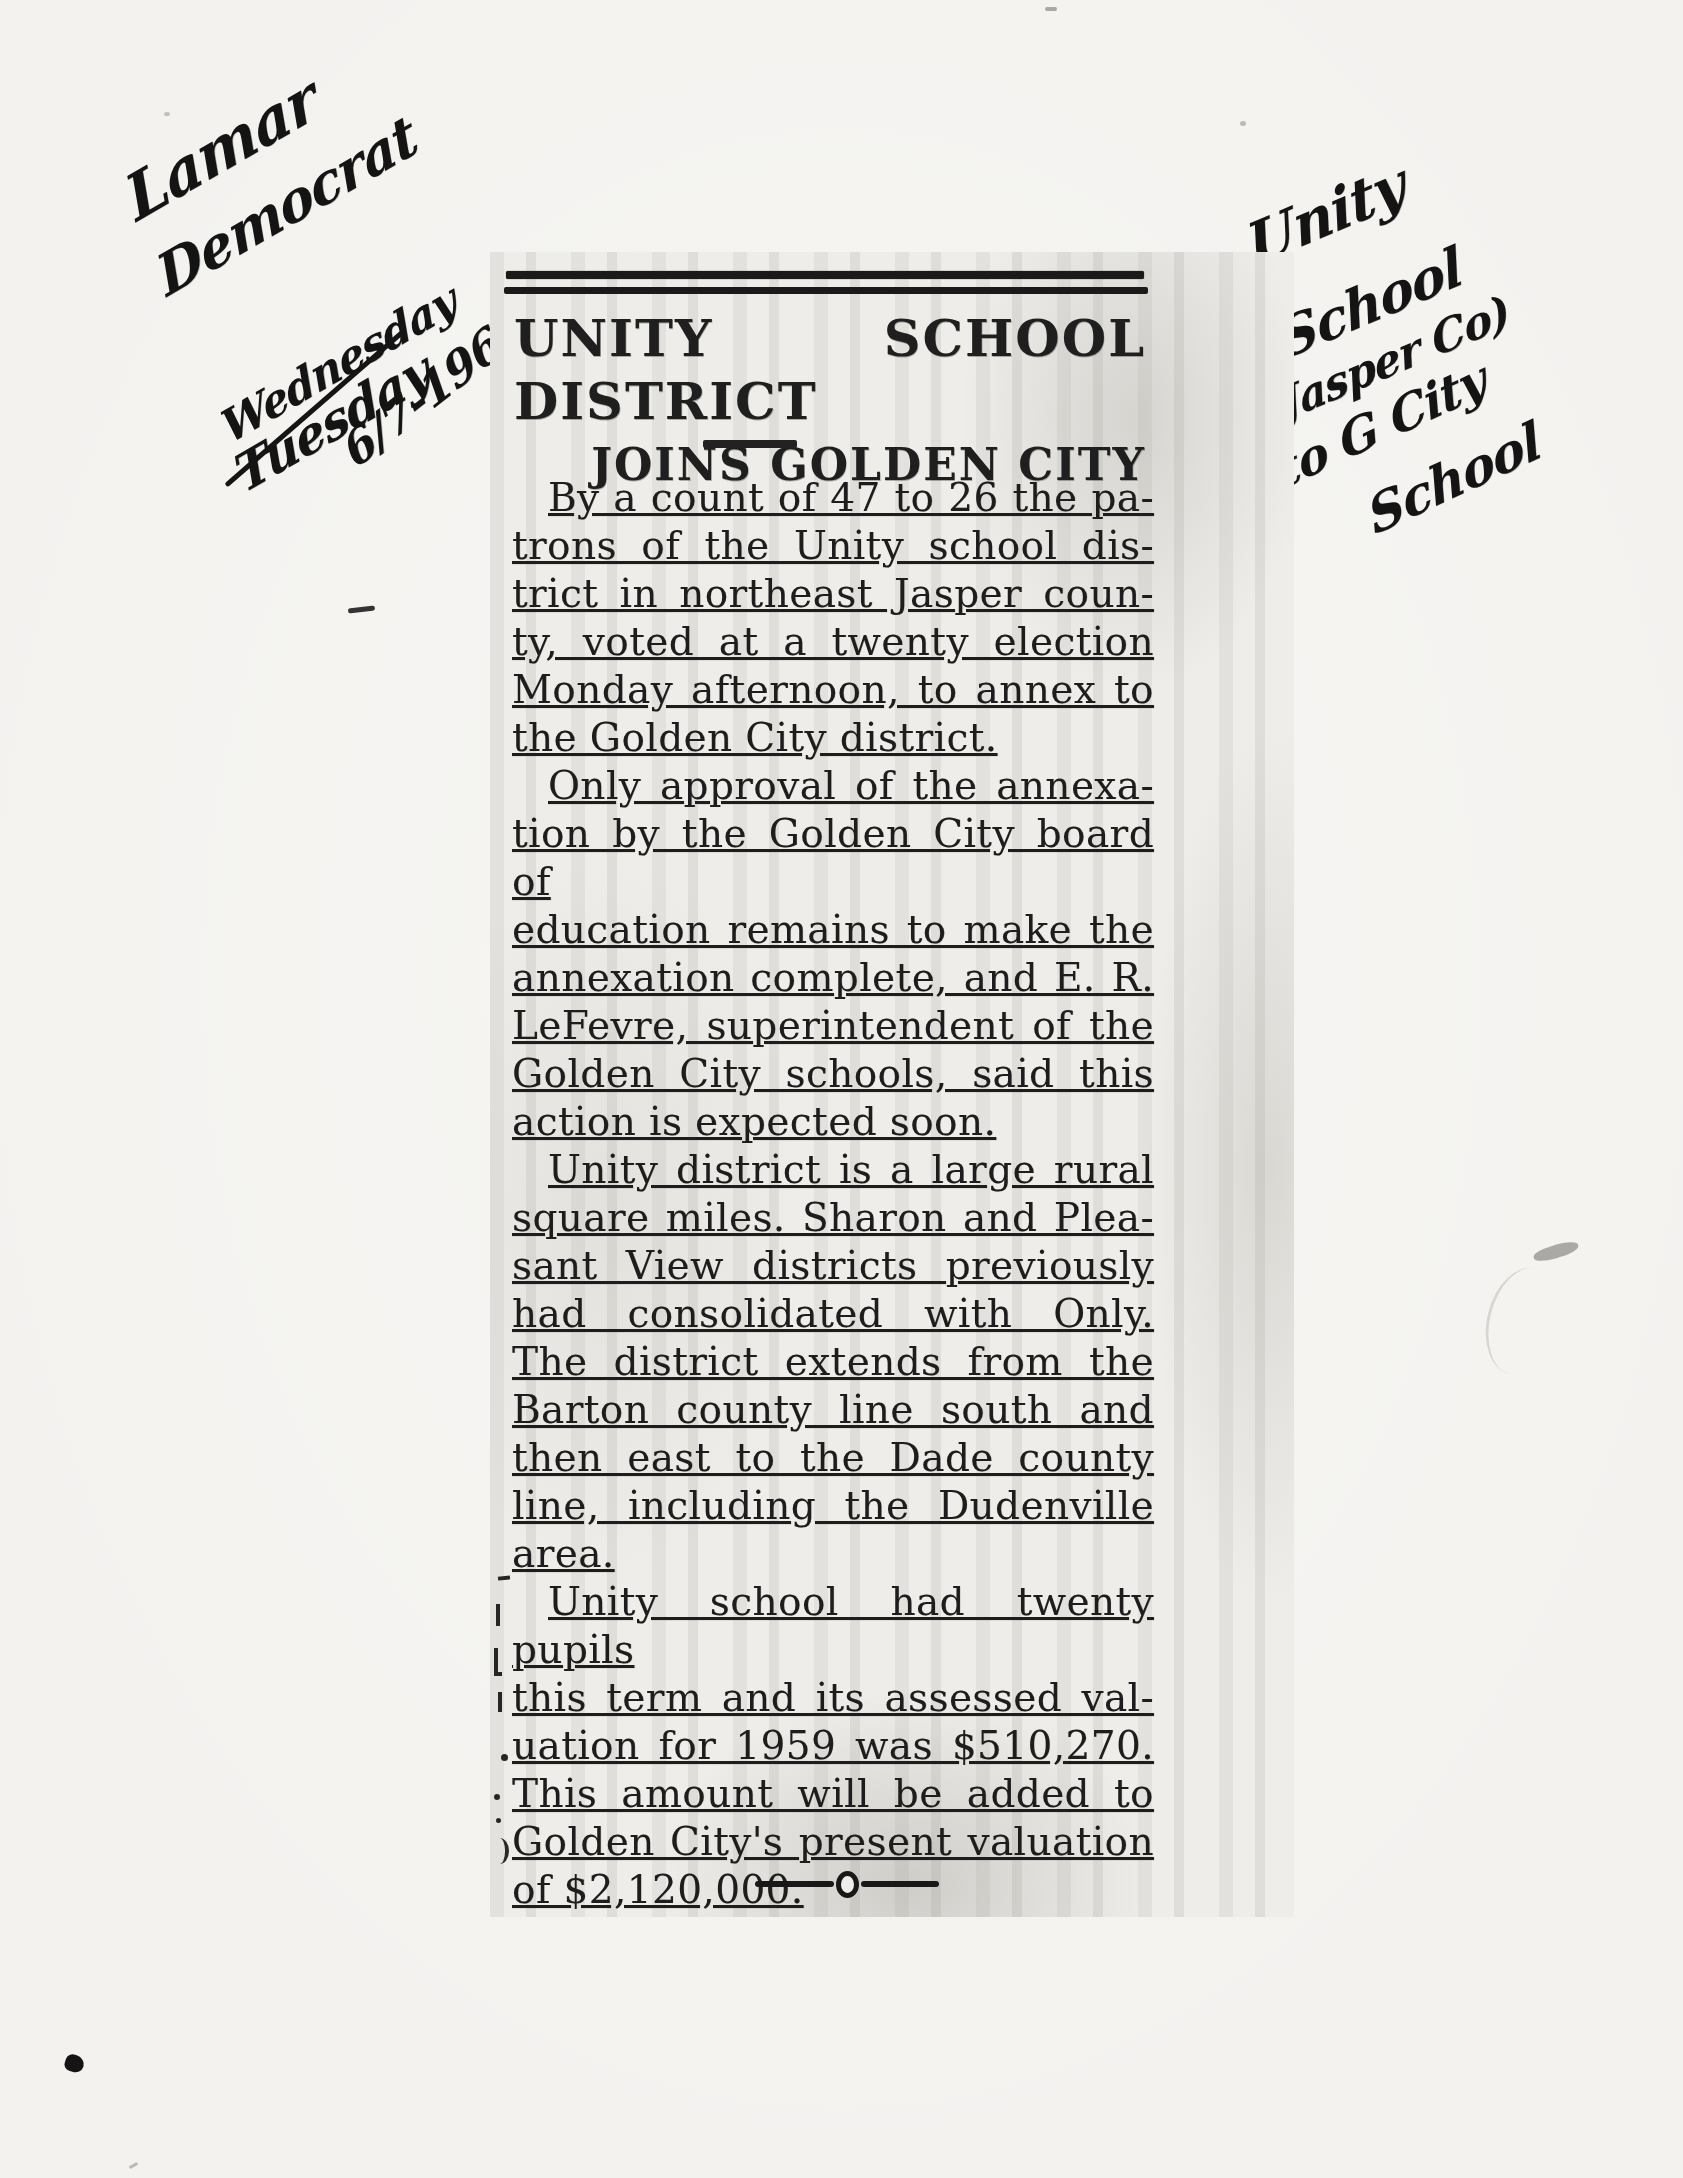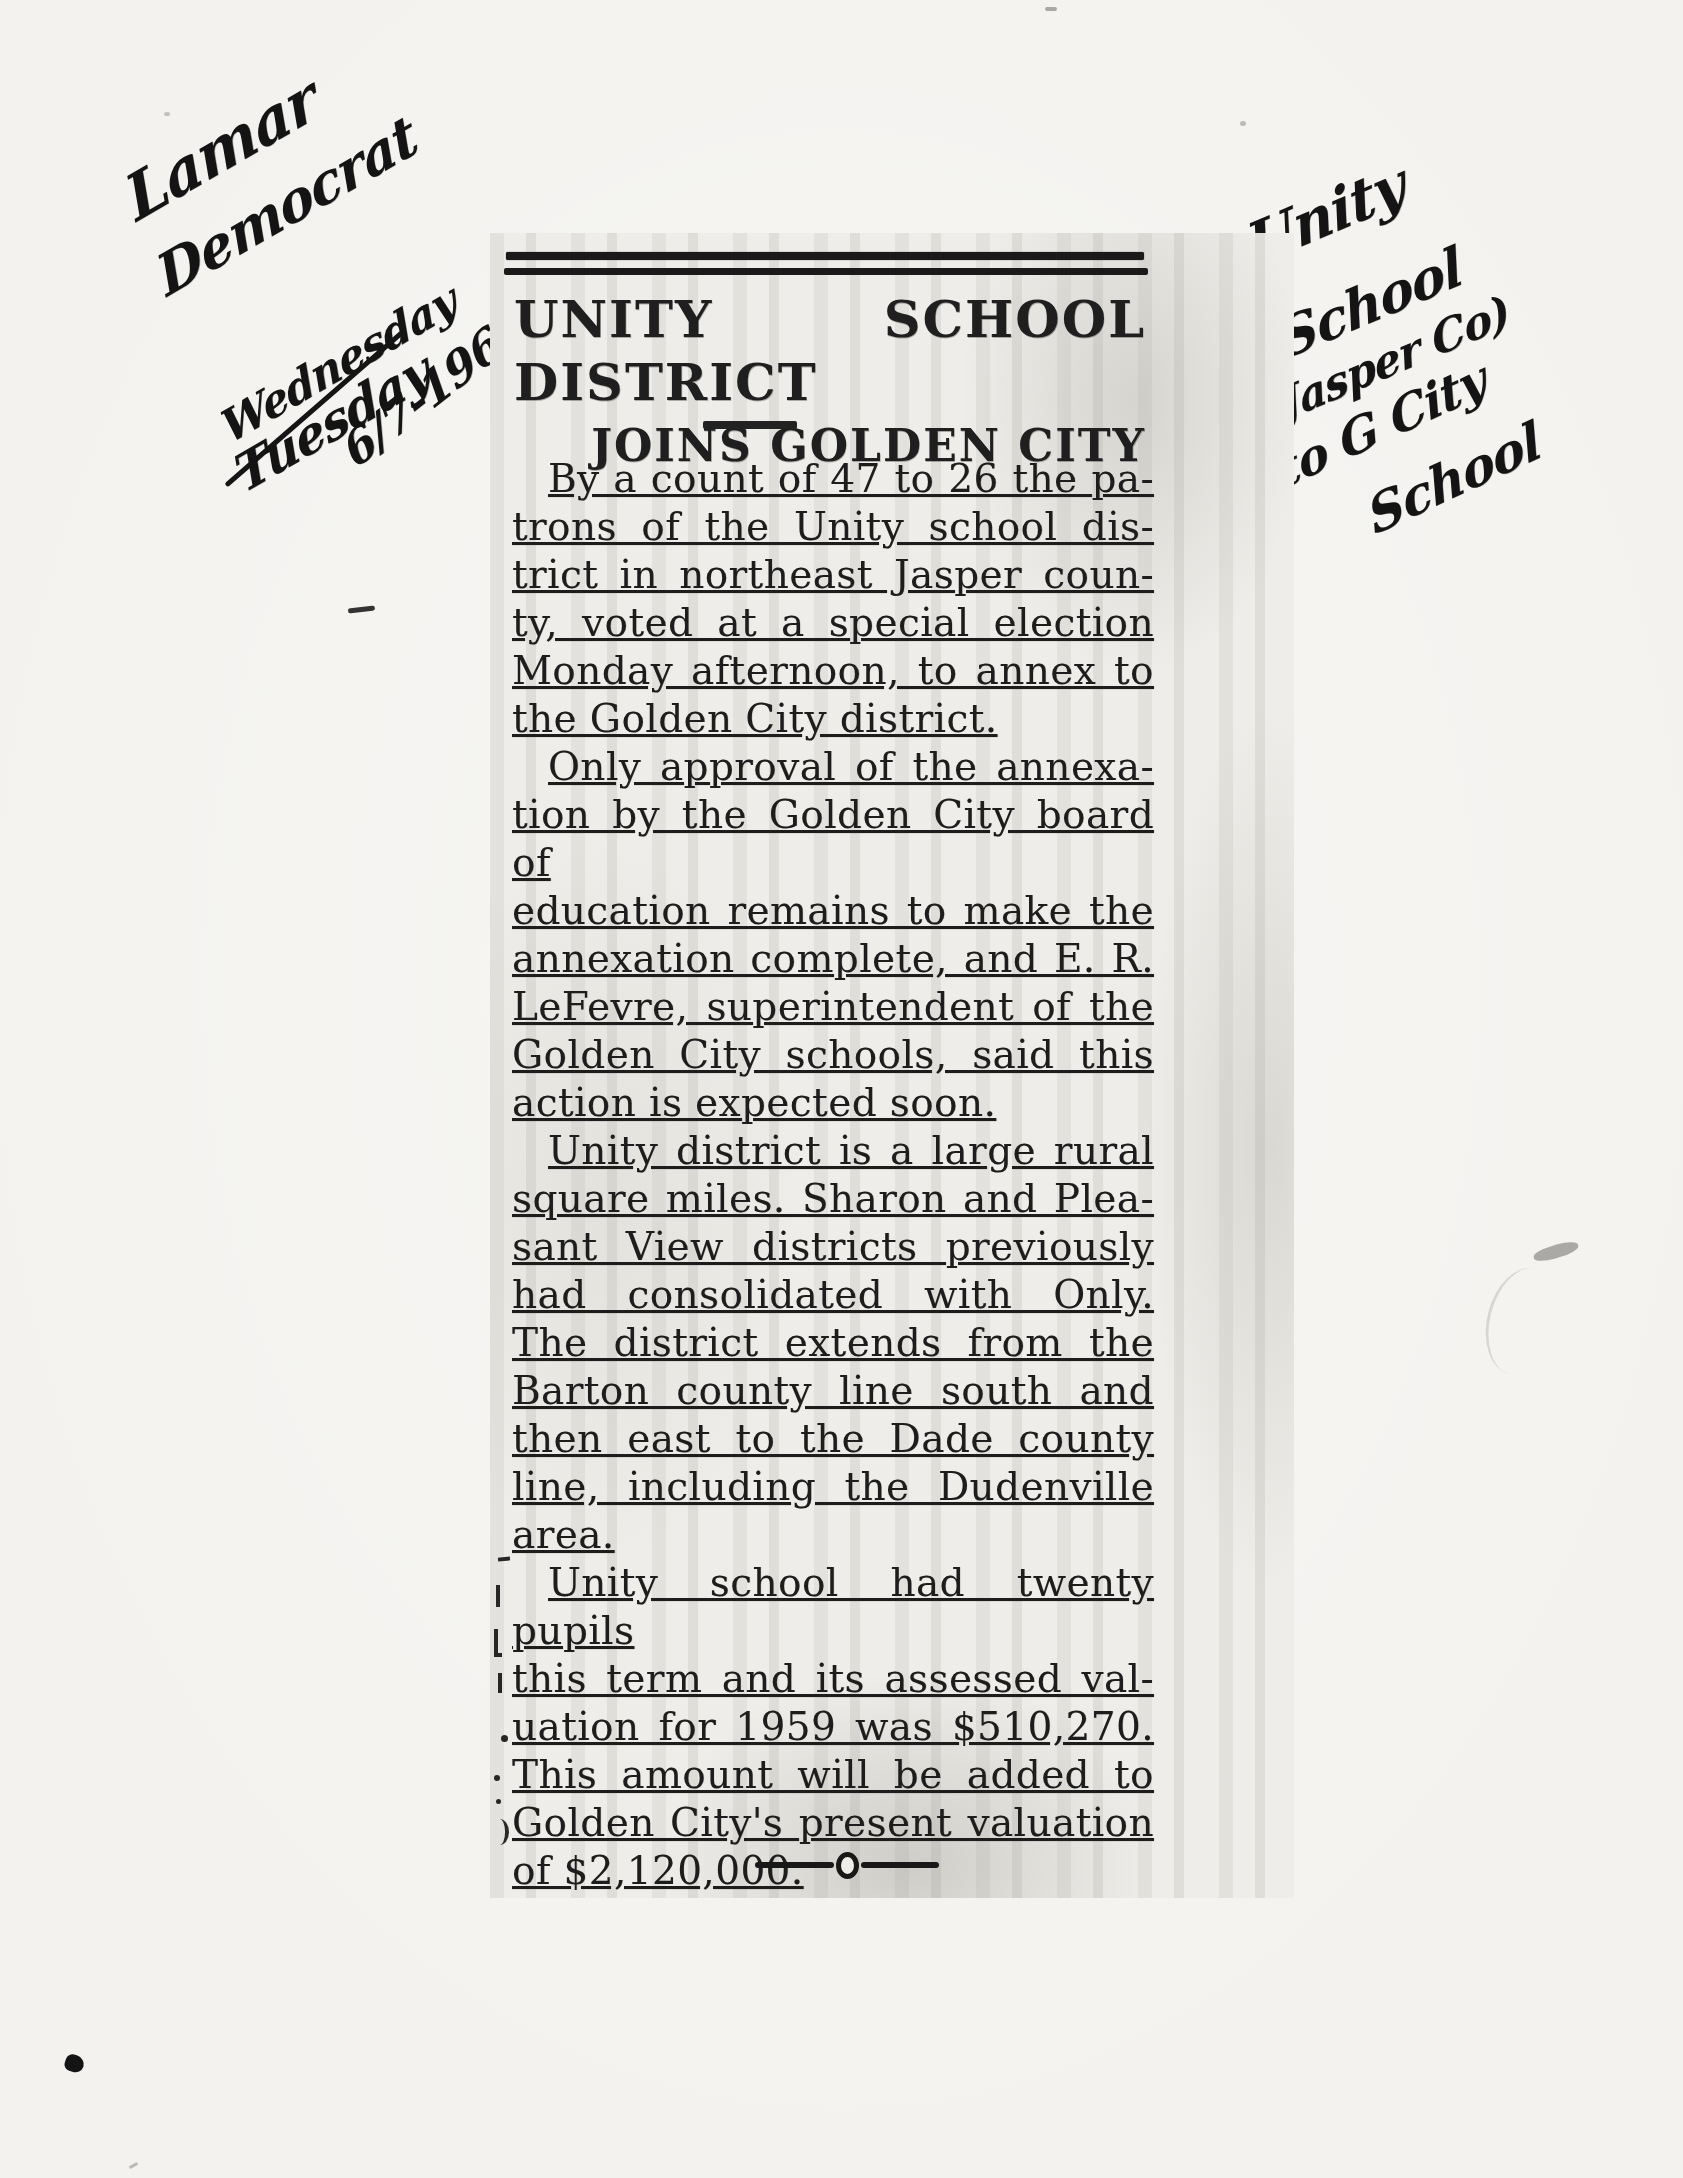--- a/index.html
+++ b/index.html
@@ -12,21 +12,21 @@
   }
   #page{
     position:absolute;inset:0;
     background:
       radial-gradient(ellipse 1188px 1584px at 50% 45%, rgba(255,255,255,.35), transparent 80%),
       #f3f2ef;
   }
 
   
   #clipping{
-    position:absolute;left:490px;top:233px;width:804px;height:1665px;
+    position:absolute;left:490px;top:252px;width:804px;height:1665px;
     background:
       radial-gradient(ellipse 248px 396px at 80% 10%, rgba(150,148,142,.28), transparent 70%),
       radial-gradient(ellipse 277px 515px at 14% 58%, rgba(165,163,156,.16), transparent 72%),
       radial-gradient(ellipse 356px 277px at 52% 98%, rgba(140,138,132,.32), transparent 70%),
       radial-gradient(ellipse 178px 634px at 97% 55%, rgba(150,148,141,.24), transparent 70%),
       repeating-linear-gradient(90deg,
         rgba(125,123,117,.10) 0 14px, rgba(0,0,0,0) 14px 36px,
         rgba(135,133,126,.15) 36px 46px, rgba(0,0,0,0) 46px 81px),
       #efede9;
   }
@@ -139,21 +139,21 @@
       <div id="headline-line1">UNITY SCHOOL DISTRICT</div>
       <div id="headline-line2">JOINS GOLDEN CITY</div>
     </div>
     <div class="rule" id="headline-divider"></div>
 
     <div id="article-body">
         <div class="para">
           <div class="line first">By a count of 47 to 26 the pa-</div>
           <div class="line">trons of the Unity school dis-</div>
           <div class="line">trict in northeast Jasper coun-</div>
-          <div class="line">ty, voted at a special election</div>
+          <div class="line">ty, voted at a twenty election</div>
           <div class="line">Monday afternoon, to annex to</div>
           <div class="line last">the Golden City district.</div>
         </div>
         <div class="para">
           <div class="line first">Only approval of the annexa-</div>
           <div class="line">tion by the Golden City board of</div>
           <div class="line">education remains to make the</div>
           <div class="line">annexation complete, and E. R.</div>
           <div class="line">LeFevre, superintendent of the</div>
           <div class="line">Golden City schools, said this</div>

